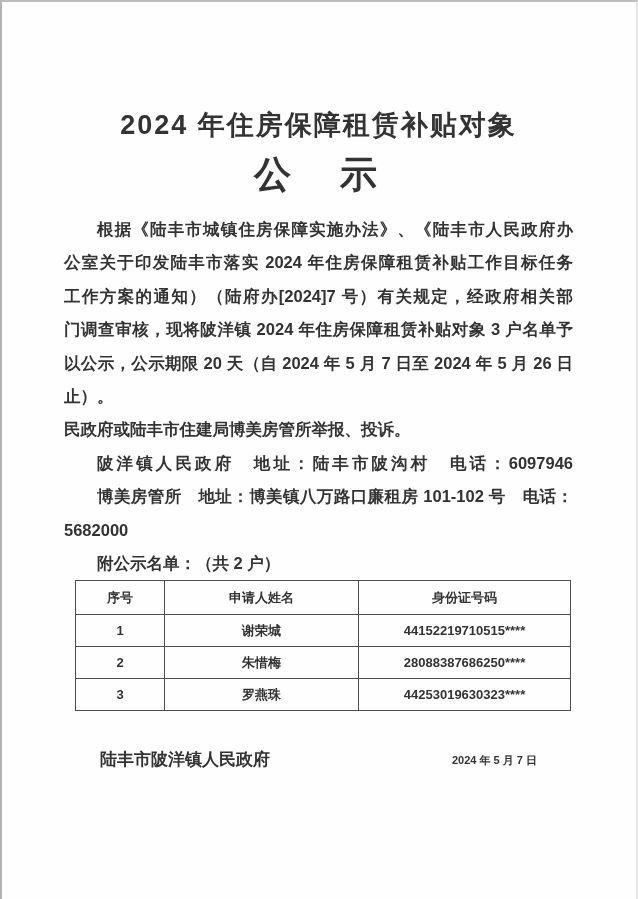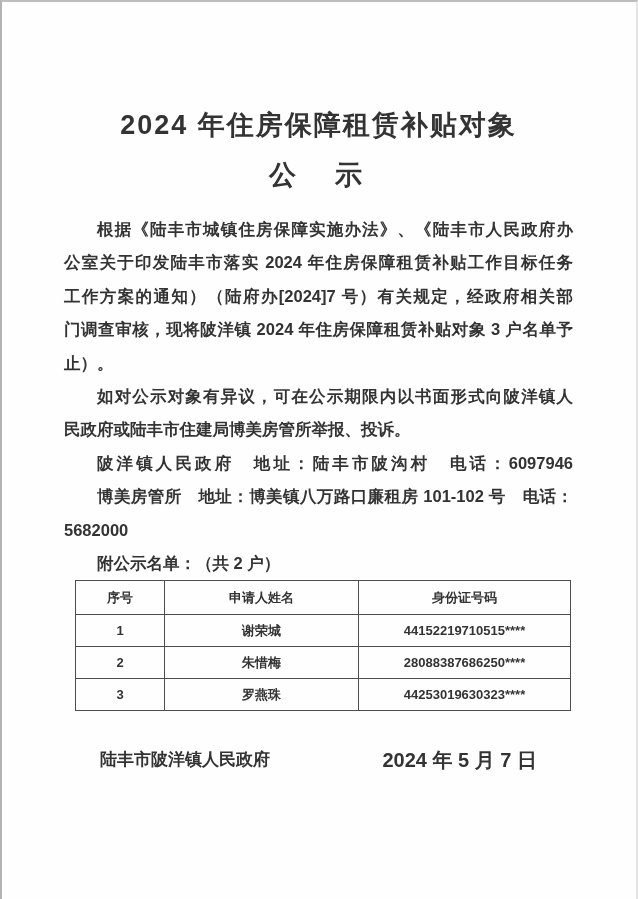--- a/index.html
+++ b/index.html
@@ -25,21 +25,21 @@
   .doc-title {
     margin: 104px 0 0 0;
     font-size: 27px;
     line-height: 38px;
     text-align: center;
     letter-spacing: 2px;
     font-weight: bold;
   }
   .doc-title2 {
     margin-top: 12px;
-    font-size: 27px;
+    font-size: 37px;
     line-height: 38px;
     text-align: center;
     letter-spacing: 6px;
   }
   .doc-body {
     margin-top: 19px;
     font-size: 16.5px;
     line-height: 33.4px;
   }
   .ln {
@@ -83,39 +83,39 @@
   .footer-left {
     margin-left: 36px;
   }
   .footer-right {
     margin-left: auto;
     margin-right: 36px;
     text-align: center;
   }
   .footer-date {
     margin-top: 1px;
-    font-size: 20px;
+    font-size: 11px;
     text-align: right;
   }
 </style>
 </head>
 <body>
 
 <div class="page">
 
   <h1 class="doc-title">2024 年住房保障租赁补贴对象</h1>
   <div class="doc-title2">公　示</div>
 
   <div class="doc-body">
     <div class="ln ind">根据《陆丰市城镇住房保障实施办法》、《陆丰市人民政府办</div>
     <div class="ln">公室关于印发陆丰市落实 2024 年住房保障租赁补贴工作目标任务</div>
     <div class="ln">工作方案的通知）（陆府办[2024]7 号）有关规定，经政府相关部</div>
     <div class="ln">门调查审核，现将陂洋镇 2024 年住房保障租赁补贴对象 3 户名单予</div>
+    <div class="ln">以公示，公示期限 20 天（自 2024 年 5 月 7 日至 2024 年 5 月 26 日</div>
     <div class="ln end">止）。</div>
-    <div class="ln ind">如对公示对象有异议，可在公示期限内以书面形式向陂洋镇人</div>
     <div class="ln end">民政府或陆丰市住建局博美房管所举报、投诉。</div>
     <div class="ln ind">陂洋镇人民政府　地址：陆丰市陂沟村　电话：6097946</div>
     <div class="ln ind">博美房管所　地址：博美镇八万路口廉租房 101-102 号　电话：</div>
     <div class="ln end">5682000</div>
     <div class="ln end ind">附公示名单：（共 2 户）</div>
   </div>
 
   <table class="applicants">
     <colgroup>
       <col class="c-no">

